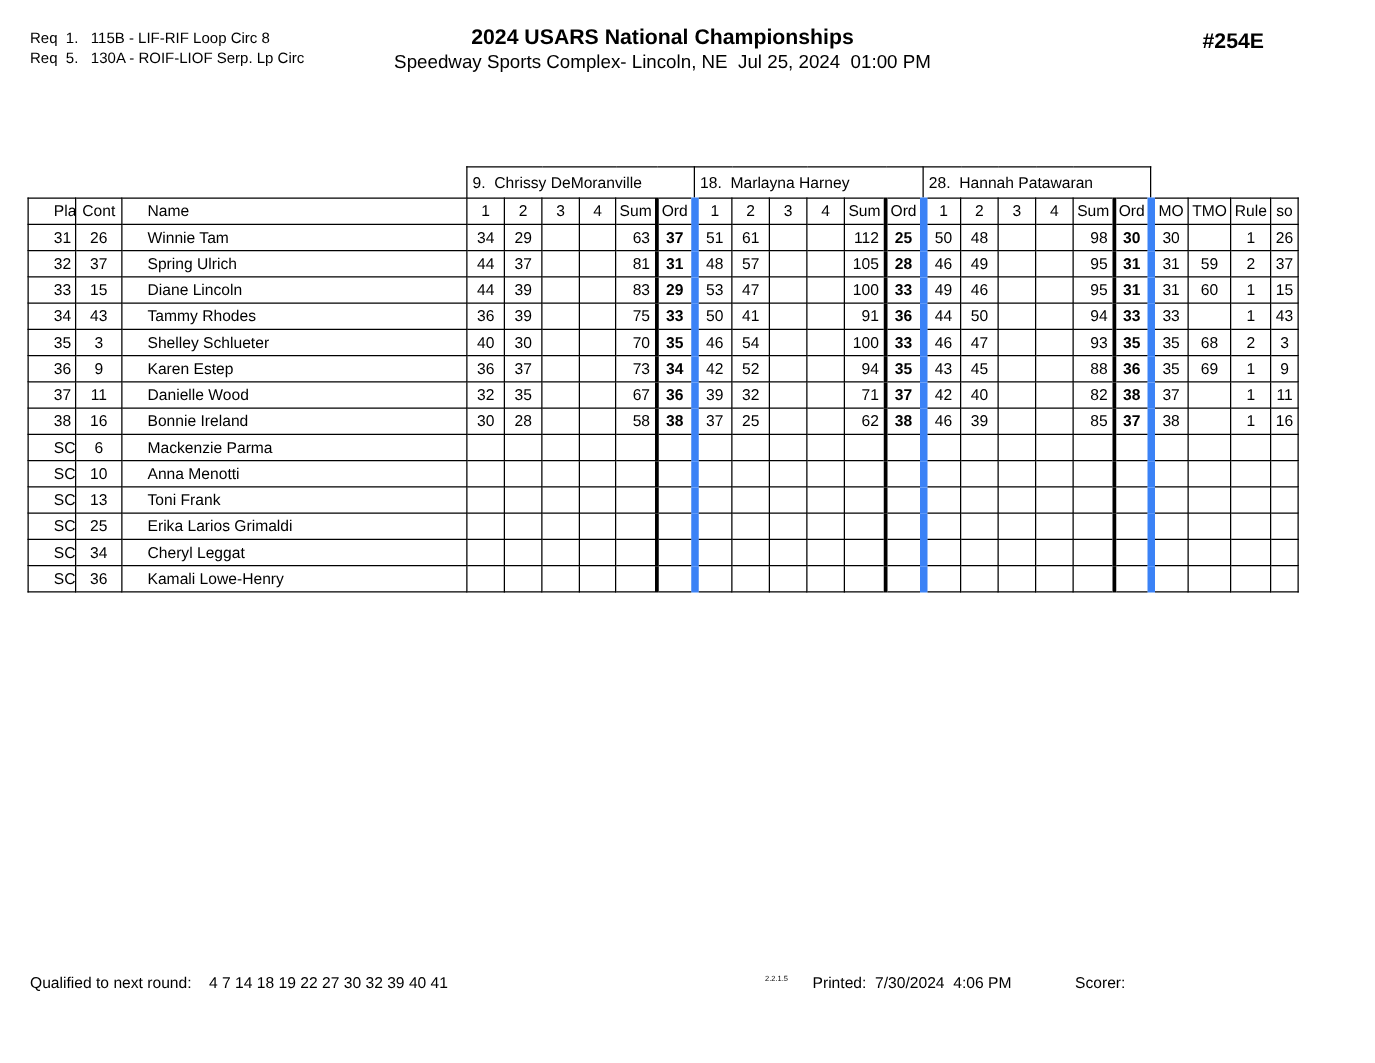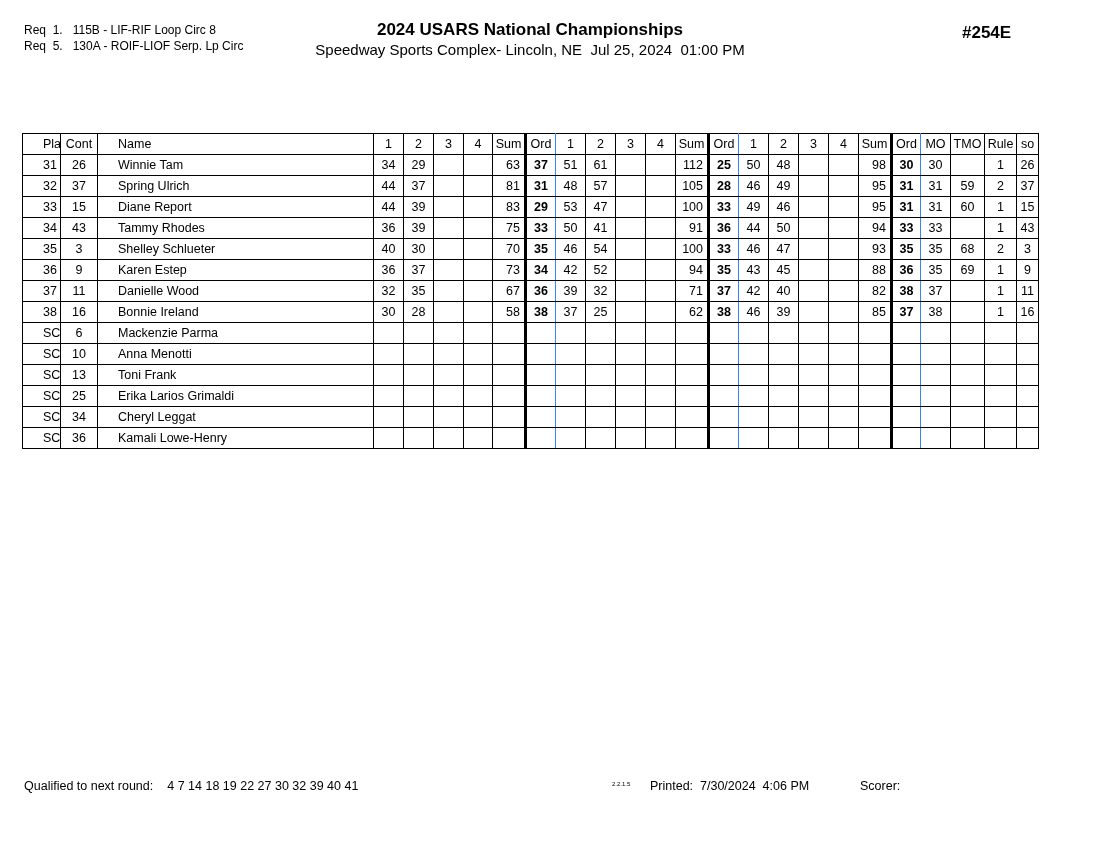--- a/index.html
+++ b/index.html
@@ -29,21 +29,21 @@
   td,th{
     border:1px solid #000;height:20px;padding:0;margin:0;
     font-weight:normal;overflow:hidden;white-space:nowrap;vertical-align:middle;
   }
   tr.band td.noborder{border:none;}
   tr.band th{height:24px;}
   tr.hdr th{height:20px;}
   .l{text-align:left;padding-left:20px;}
   .c{text-align:center;}
   .sumv{text-align:right;padding-right:4px;}
-  .ord{border-left:3px solid #000;border-right:1px solid #3b82f6;text-align:center;}
+  .ord{border-left:3px solid #000;border-right:6px solid #3b82f6;text-align:center;}
   tbody td.ord{font-weight:bold;}
   .jname{text-align:left;padding-left:4px;font-weight:normal;white-space:pre;}
 
   
   .foot{position:absolute;top:779px;font-size:12.5px;}
   .f-qual{left:24px;}
   .f-qualnums{margin-left:14px;}
   .f-ver{left:612px;top:781px;font-size:6px;}
   .f-printed{left:650px;}
   .f-scorer{left:860px;}
@@ -86,20 +86,27 @@
         <col style="width: 30px;">
         <col style="width: 30px;">
         <col style="width: 33px;">
         <col style="width: 29px;">
         <col style="width: 30px;">
         <col style="width: 34px;">
         <col style="width: 32px;">
         <col style="width: 22px;">
       </colgroup>
       <thead>
+        <tr class="band">
+          <td class="noborder" colspan="3"></td>
+          <th class="jname" colspan="6">9.  Chrissy DeMoranville</th>
+          <th class="jname" colspan="6">18.  Marlayna Harney</th>
+          <th class="jname" colspan="6">28.  Hannah Patawaran</th>
+          <td class="noborder" colspan="4"></td>
+        </tr>
         <tr class="hdr">
           <th class="l">Place</th>
           <th class="c">Cont</th>
           <th class="l">Name</th>
           <th class="c">1</th>
           <th class="c">2</th>
           <th class="c">3</th>
           <th class="c">4</th>
           <th class="c">Sum</th>
           <th class="ord">Ord</th>
@@ -172,21 +179,21 @@
           <td class="sumv">95</td>
           <td class="ord">31</td>
           <td class="c">31</td>
           <td class="c">59</td>
           <td class="c">2</td>
           <td class="c">37</td>
         </tr>
         <tr>
           <td class="l">33</td>
           <td class="c">15</td>
-          <td class="l">Diane Report</td>
+          <td class="l">Diane Lincoln</td>
           <td class="c">44</td>
           <td class="c">39</td>
           <td class="c"></td>
           <td class="c"></td>
           <td class="sumv">83</td>
           <td class="ord">29</td>
           <td class="c">53</td>
           <td class="c">47</td>
           <td class="c"></td>
           <td class="c"></td>

